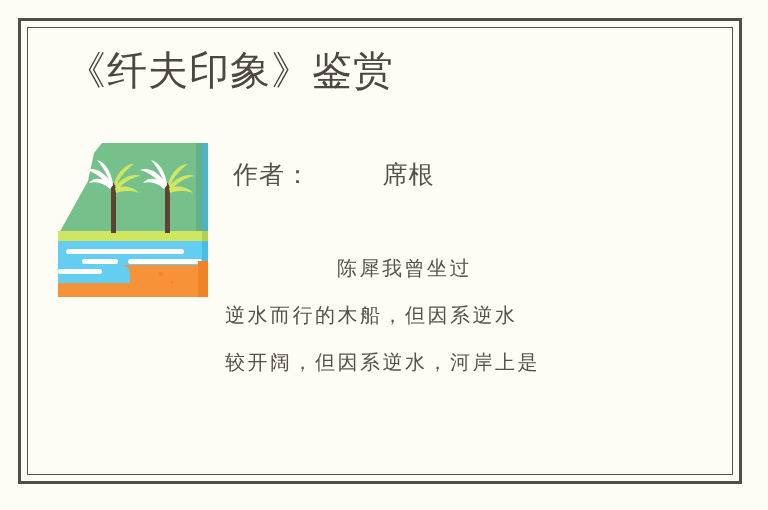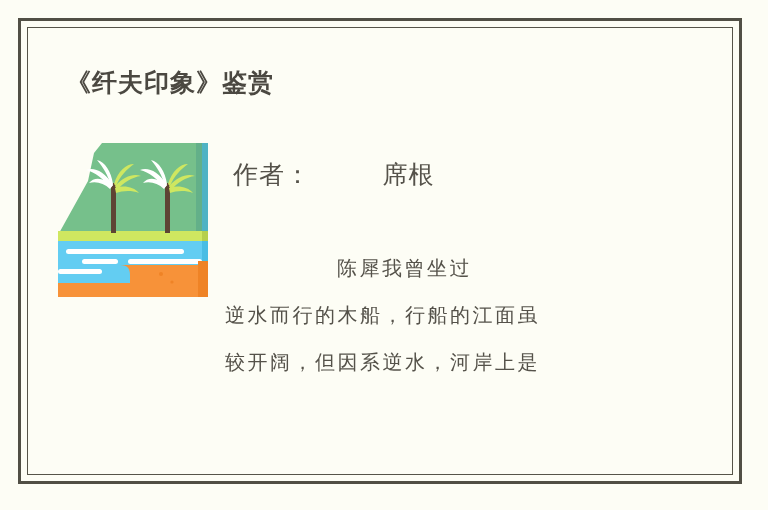--- a/index.html
+++ b/index.html
@@ -32,27 +32,27 @@
     width: 706px;
     height: 448px;
     border: 1.5px solid #565449;
     box-sizing: border-box;
   }
 
   
   #page-title {
     position: absolute;
     left: 66px;
-    top: 60px;
-    font-size: 25px;
+    top: 48px;
+    font-size: 40px;
     line-height: 46px;
     letter-spacing: 1px;
     color: #4b4841;
     font-family: "Liberation Serif", "DejaVu Serif", serif;
-    font-weight: 700;
+    font-weight: 400;
     white-space: nowrap;
   }
 
   
   #illustration {
     position: absolute;
     left: 58px;
     top: 143px;
     width: 150px;
     height: 154px;
@@ -143,17 +143,17 @@
     </g>
   </svg>
 </div>
 
 <div id="text-column">
 
   <div class="author-row">作者：        席根</div>
 
   <div class="body-line first">陈犀我曾坐过</div>
 
-  <div class="body-line">逆水而行的木船，行船的江面虽</div>
+  <div class="body-line">逆水而行的木船，但因系逆水</div>
 
   <div class="body-line">较开阔，但因系逆水，河岸上是</div>
 
 </div>
 
 </body></html>

